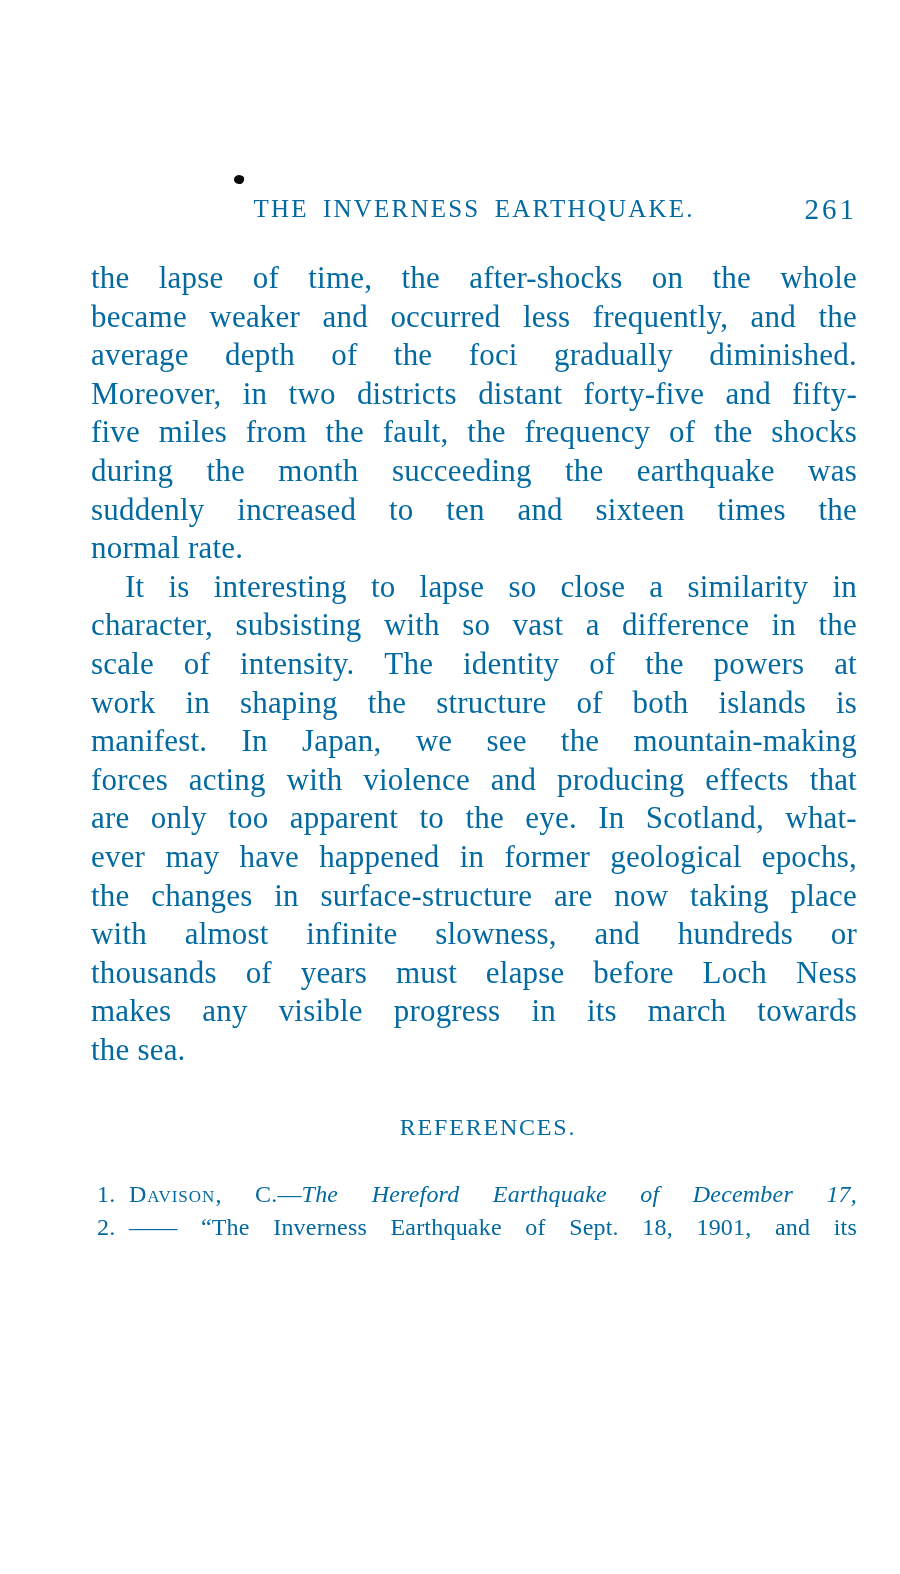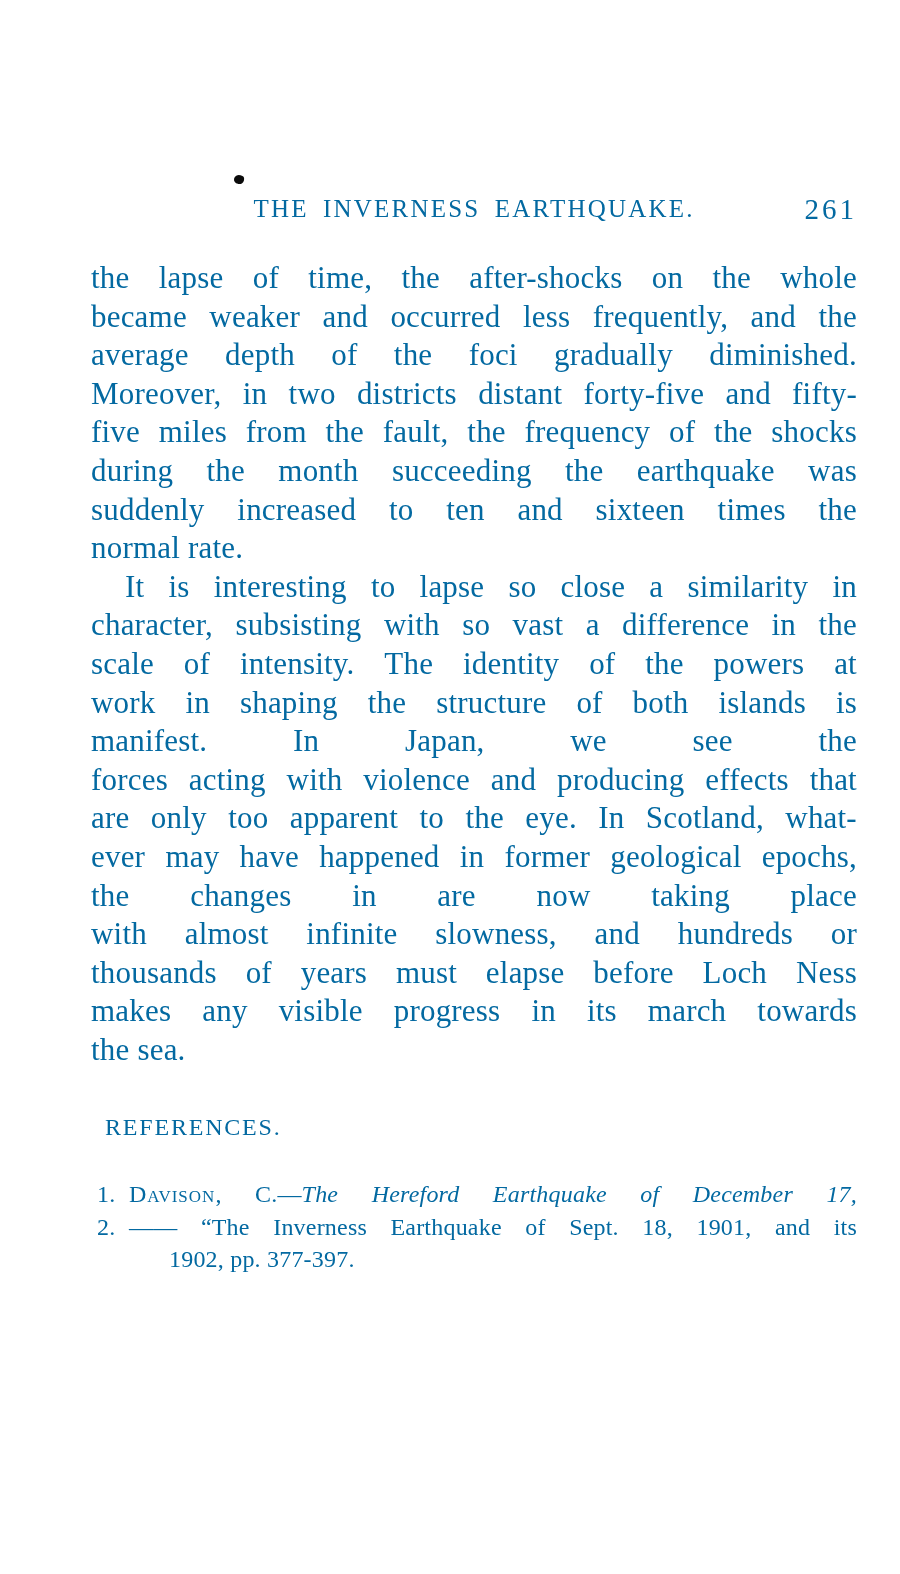--- a/index.html
+++ b/index.html
@@ -51,21 +51,21 @@
     letter-spacing: 0.2px;
   }
   .line { height: 38.6px; line-height: 38.6px; white-space: nowrap; }
   .flexline { display: flex; justify-content: space-between; }
   .lastline { display: block; text-align: left; }
   .firstline-indent { padding-left: 34px; }
   .refs-heading-row {
     position: absolute;
     left: 66px; top: 1114px;
     width: 766px;
-    text-align: left;
+    text-align: center;
   }
   .refs-heading {
     display: inline-block;
     transform: translateX(14px);
     font-size: 24px;
     letter-spacing: 1.8px;
   }
   .references {
     position: absolute;
     left: 66px; top: 1178px;
@@ -214,20 +214,21 @@
           <span>islands</span>
           <span>is</span>
         </div>
         <div class="line flexline">
           <span>manifest.</span>
           <span>In</span>
           <span>Japan,</span>
           <span>we</span>
           <span>see</span>
           <span>the</span>
+          <span>mountain-making</span>
         </div>
         <div class="line flexline">
           <span>forces</span>
           <span>acting</span>
           <span>with</span>
           <span>violence</span>
           <span>and</span>
           <span>producing</span>
           <span>effects</span>
           <span>that</span>
@@ -251,20 +252,21 @@
           <span>happened</span>
           <span>in</span>
           <span>former</span>
           <span>geological</span>
           <span>epochs,</span>
         </div>
         <div class="line flexline">
           <span>the</span>
           <span>changes</span>
           <span>in</span>
+          <span>surface-structure</span>
           <span>are</span>
           <span>now</span>
           <span>taking</span>
           <span>place</span>
         </div>
         <div class="line flexline">
           <span>with</span>
           <span>almost</span>
           <span>infinite</span>
           <span>slowness,</span>
@@ -299,16 +301,15 @@
   <div class="refs-heading-row">
     <span class="refs-heading">REFERENCES.</span>
   </div>
 
   <div class="references">
       <div>
         <div class="ref-line first just"><span class="ref-num">1.</span><span class="sc">Davison</span><span class="rm">, C.—</span><span class="it">The Hereford Earthquake of December 17,</span></div>
       </div>
       <div>
         <div class="ref-line first just"><span class="ref-num">2.</span><span class="rm">—— “The Inverness Earthquake of Sept. 18, 1901, and its</span></div>
-        <div class="ref-line hang"><span class="rm">1902, pp. 377-397.</span></div>
       </div>
     </div>
 </div>
 
 </body></html>

